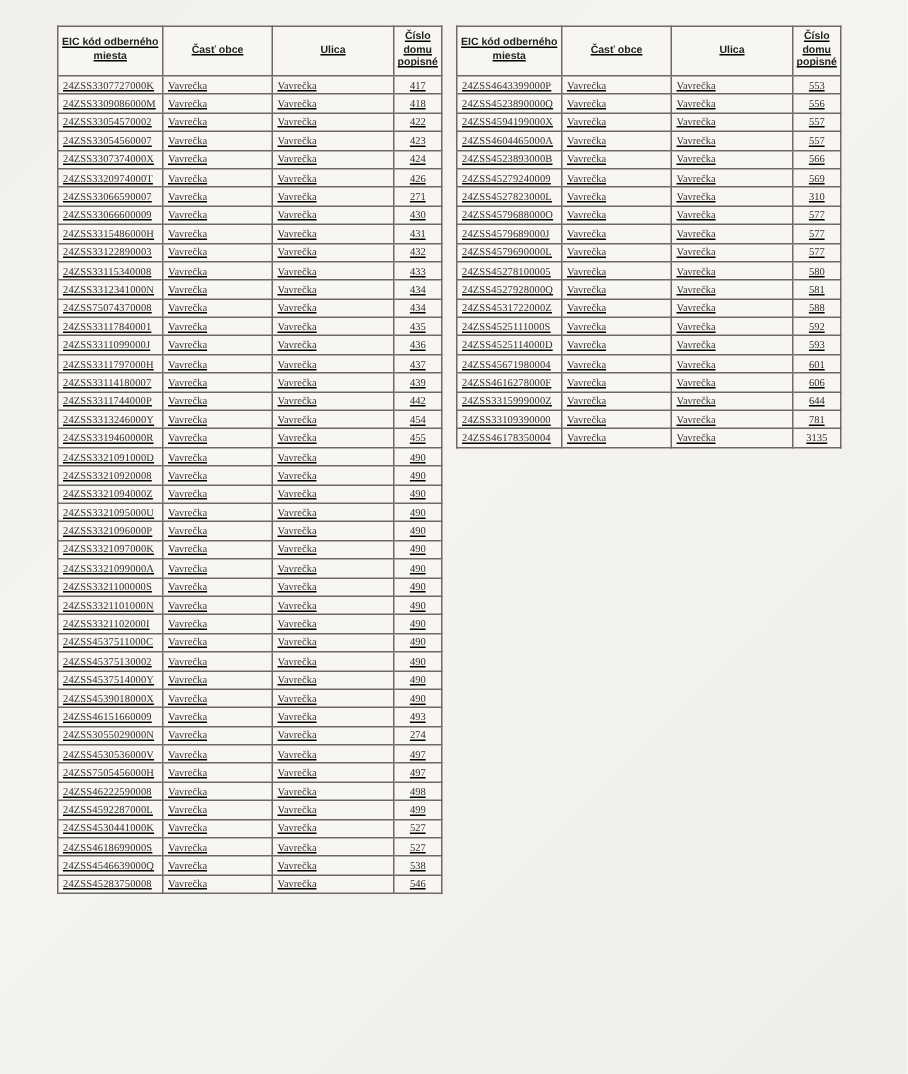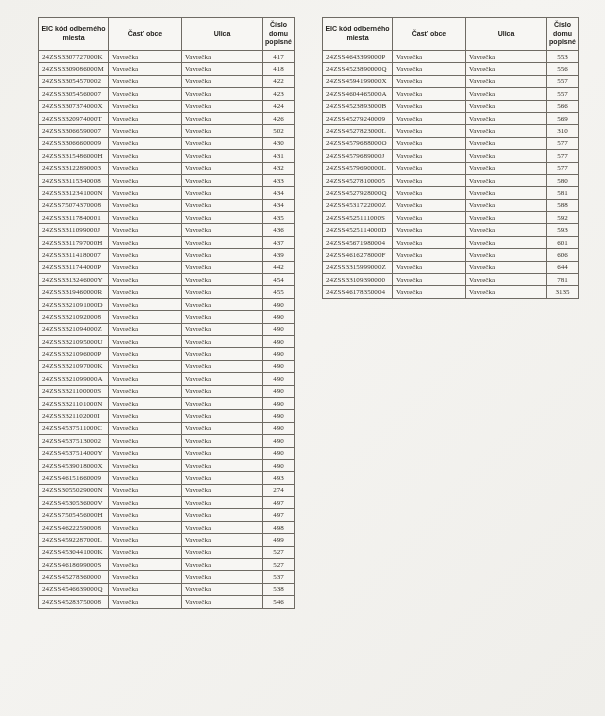--- a/index.html
+++ b/index.html
@@ -14,23 +14,24 @@
     background: linear-gradient(135deg, #f1f0ec 0%, #f5f4f1 40%, #efeeea 100%);
     font-family: "Liberation Serif", serif;
   }
   .eic-table {
     position: absolute;
     top: 17px;
     border-collapse: collapse;
     table-layout: fixed;
     width: 256px;
     background: #f7f6f3;
+    text-decoration: underline;
   }
   .eic-table.left  { left: 38px; }
-  .eic-table.right { left: 322px; }
+  .eic-table.right { left: 304px; }
   .eic-table th, .eic-table td {
     border: 1px solid #6f6b64;
     overflow: hidden;
     white-space: nowrap;
   }
   .eic-table th {
     font-family: "Liberation Sans", sans-serif;
     font-weight: bold;
     font-size: 7px;
     line-height: 1.25;
@@ -109,21 +110,21 @@
         <tr>
           <td class="col-code">24ZSS3320974000T</td>
           <td class="col-town">Vavrečka</td>
           <td class="col-street">Vavrečka</td>
           <td class="col-number">426</td>
         </tr>
         <tr>
           <td class="col-code">24ZSS33066590007</td>
           <td class="col-town">Vavrečka</td>
           <td class="col-street">Vavrečka</td>
-          <td class="col-number">502</td>
+          <td class="col-number">271</td>
         </tr>
         <tr>
           <td class="col-code">24ZSS33066600009</td>
           <td class="col-town">Vavrečka</td>
           <td class="col-street">Vavrečka</td>
           <td class="col-number">430</td>
         </tr>
         <tr>
           <td class="col-code">24ZSS3315486000H</td>
           <td class="col-town">Vavrečka</td>
@@ -320,26 +321,20 @@
           <td class="col-code">24ZSS4530441000K</td>
           <td class="col-town">Vavrečka</td>
           <td class="col-street">Vavrečka</td>
           <td class="col-number">527</td>
         </tr>
         <tr>
           <td class="col-code">24ZSS4618699000S</td>
           <td class="col-town">Vavrečka</td>
           <td class="col-street">Vavrečka</td>
           <td class="col-number">527</td>
-        </tr>
-        <tr>
-          <td class="col-code">24ZSS45278360000</td>
-          <td class="col-town">Vavrečka</td>
-          <td class="col-street">Vavrečka</td>
-          <td class="col-number">537</td>
         </tr>
         <tr>
           <td class="col-code">24ZSS4546639000Q</td>
           <td class="col-town">Vavrečka</td>
           <td class="col-street">Vavrečka</td>
           <td class="col-number">538</td>
         </tr>
         <tr>
           <td class="col-code">24ZSS45283750008</td>
           <td class="col-town">Vavrečka</td>

